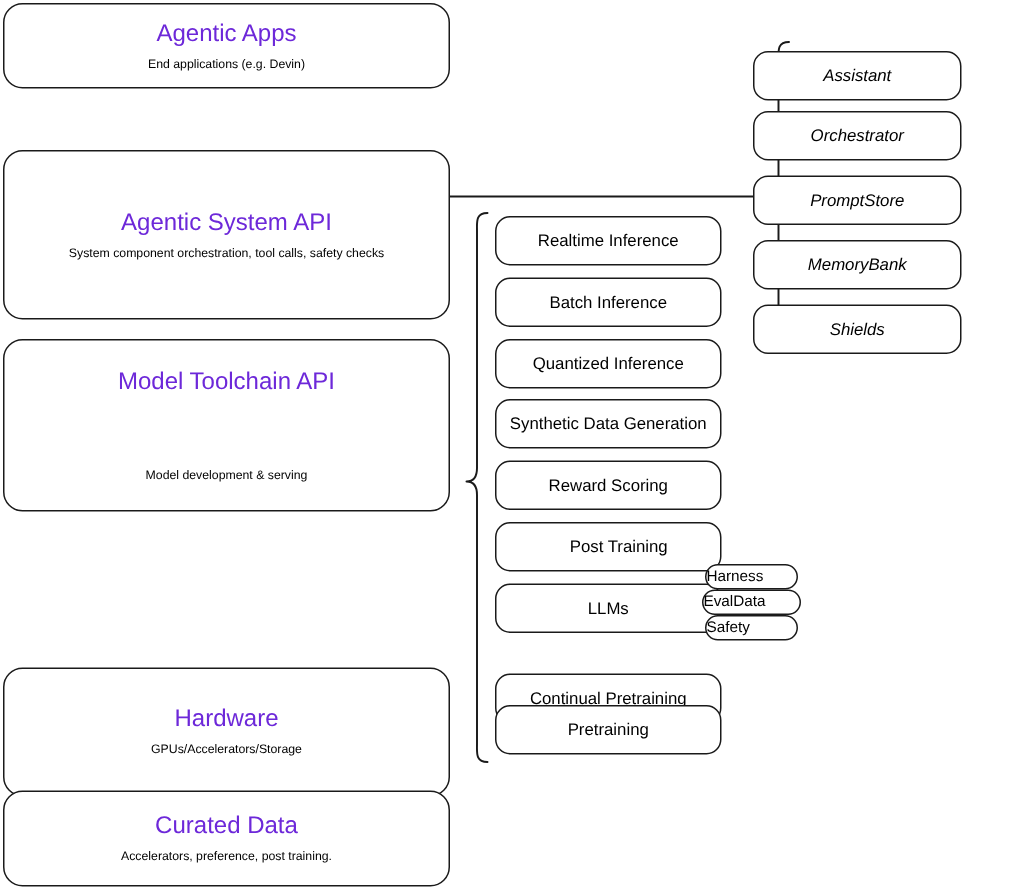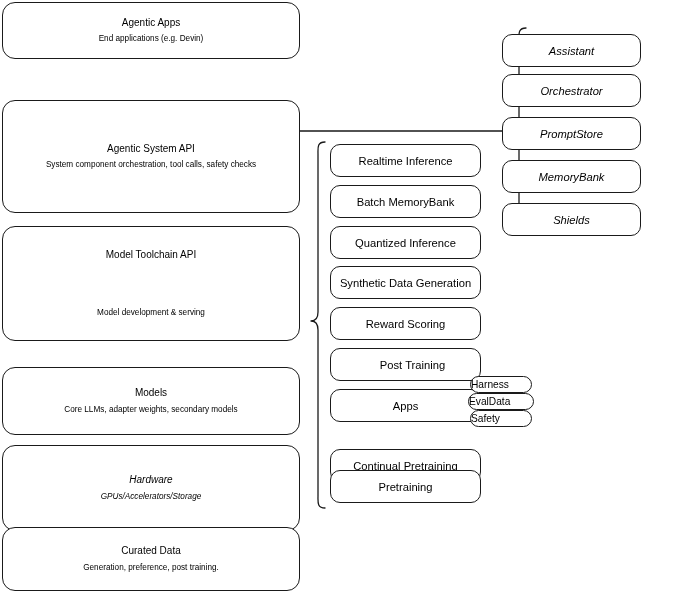--- a/index.html
+++ b/index.html
@@ -38,22 +38,22 @@
     line-height: 1.25;
   }
 
   
   .layer-box {
     left: 2px;
     width: 298px;
     border-radius: 13px;
   }
   .layer-title {
-    font-size: 10px;
-    color: #000000;
+    font-size: 16px;
+    color: #6d28d9;
     white-space: nowrap;
   }
   .layer-sub {
     font-size: 8.2px;
     color: #000;
     margin-top: 5px;
     white-space: nowrap;
   }
 
   
@@ -141,55 +141,51 @@
   <div class="box layer-box" style="top:83px; height:113px;margin-top:17px;">
     <div class="layer-title">Agentic System API</div>
     <div class="layer-sub">System component orchestration, tool calls, safety checks</div>
   </div>
 
   <div class="box layer-box" style="top:226px; height:115px;gap:42px;">
     <div class="layer-title">Model Toolchain API</div>
     <div class="layer-sub">Model development &amp; serving</div>
   </div>
 
-  <div class="box layer-box" style="top:367px; height:68px;">
-    <div class="layer-title">Models</div>
-    <div class="layer-sub">Core LLMs, adapter weights, secondary models</div>
-  </div>
-
-  <div class="box layer-box" style="top:445px; height:86px;font-style:italic;">
+
+  <div class="box layer-box" style="top:445px; height:86px;">
     <div class="layer-title">Hardware</div>
     <div class="layer-sub">GPUs/Accelerators/Storage</div>
   </div>
 
   <div class="box layer-box" style="top:527px; height:64px;">
     <div class="layer-title">Curated Data</div>
-    <div class="layer-sub">Generation, preference, post training.</div>
+    <div class="layer-sub">Accelerators, preference, post training.</div>
   </div>
 
   <div class="box cap-box mid-box" style="top:144px;">
     <div class="cap-label">Realtime Inference</div>
   </div>
   <div class="box cap-box mid-box" style="top:185px;">
-    <div class="cap-label">Batch MemoryBank</div>
+    <div class="cap-label">Batch Inference</div>
   </div>
   <div class="box cap-box mid-box" style="top:226px;">
     <div class="cap-label">Quantized Inference</div>
   </div>
   <div class="box cap-box mid-box" style="top:266px;">
     <div class="cap-label">Synthetic Data Generation</div>
   </div>
   <div class="box cap-box mid-box" style="top:307px;">
     <div class="cap-label">Reward Scoring</div>
   </div>
   <div class="box cap-box mid-box" style="top:348px;padding-left:14px;">
     <div class="cap-label">Post Training</div>
   </div>
   <div class="box cap-box mid-box" style="top:389px;">
-    <div class="cap-label">Apps</div>
+    <div class="cap-label">LLMs</div>
   </div>
   <div class="box cap-box mid-box" style="top:430px;margin-top:19px;">
     <div class="cap-label">Continual Pretraining</div>
   </div>
   <div class="box cap-box mid-box" style="top:470px;">
     <div class="cap-label">Pretraining</div>
   </div>
 
   <div class="badge" style="left:470px; top:376px; width:62px;">
     <span>Harness</span>

